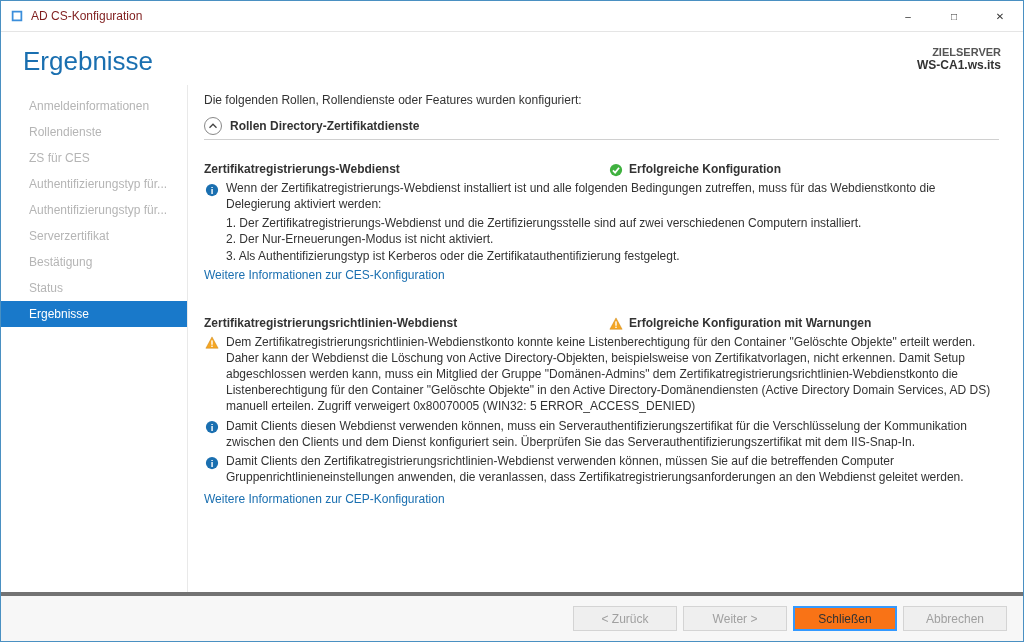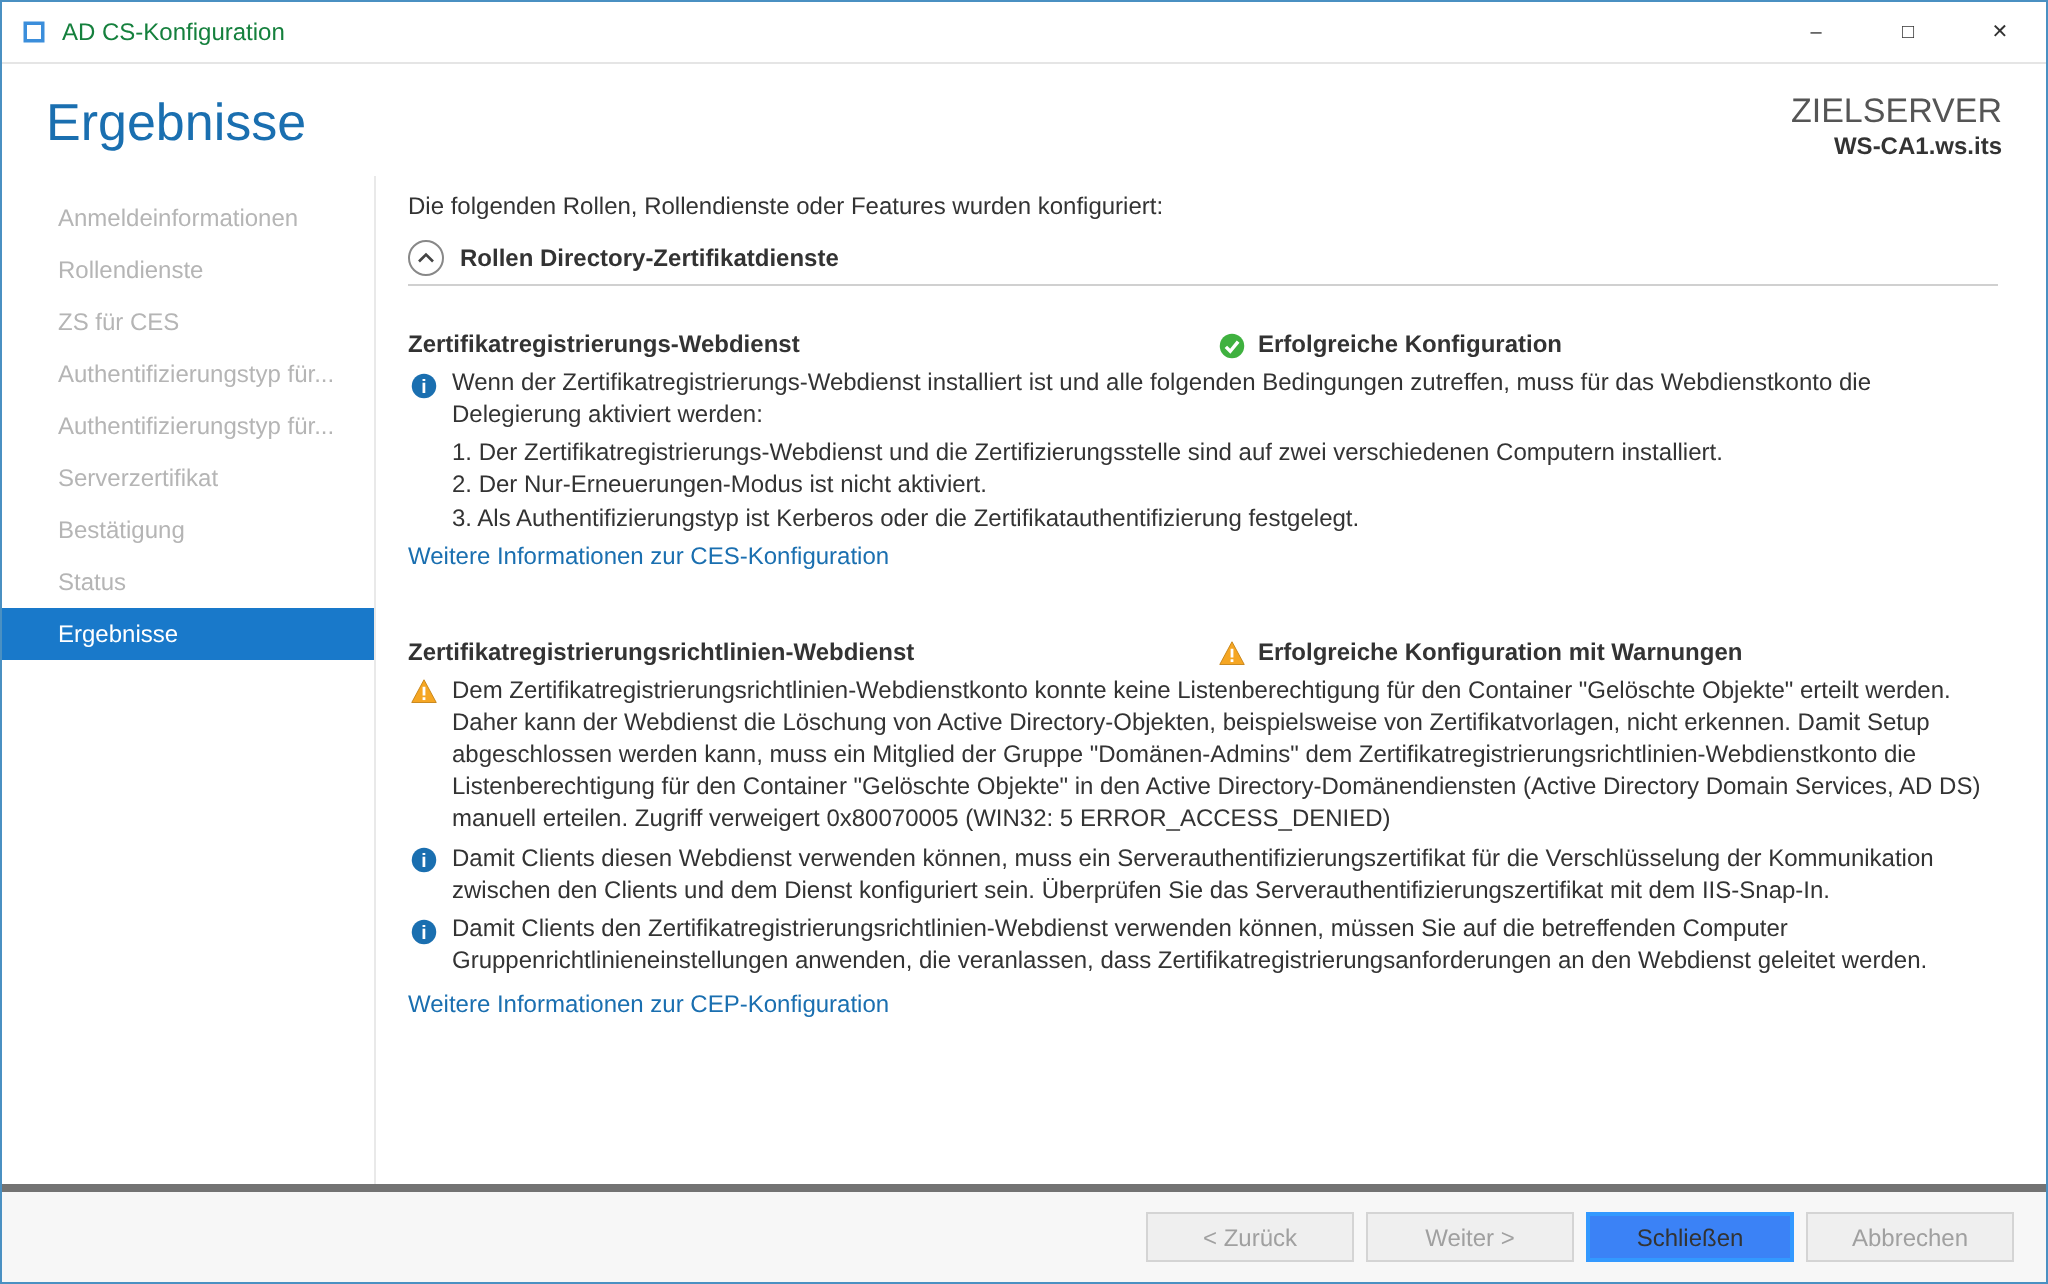--- a/index.html
+++ b/index.html
@@ -32,21 +32,21 @@
   .titlebar .app-icon {
     width: 16px;
     height: 16px;
     margin: 0 6px 0 8px;
     display: inline-flex;
     align-items: center;
     justify-content: center;
   }
   .titlebar .title {
     font-size: 12px;
-    color: #15803d;
+    color: #7f1d1d;
   }
   .win-controls {
     margin-left: auto;
     display: flex;
   }
   .win-btn {
     width: 46px;
     height: 30px;
     display: flex;
     align-items: center;
@@ -64,22 +64,22 @@
   .page-title {
     font-size: 26px;
     font-weight: 300;
     color: #1a6fb0;
   }
   .target-block {
     margin-left: auto;
     text-align: right;
   }
   .target-label {
-    font-size: 17px;
-    font-weight: 400;
+    font-size: 11px;
+    font-weight: 700;
     color: #555;
   }
   .target-name {
     font-size: 12px;
     font-weight: 600;
     color: #333;
   }
 
   .body-row {
     flex: 1 1 auto;
@@ -206,21 +206,21 @@
     display: flex;
     justify-content: flex-end;
     gap: 6px;
     background: #f7f7f7;
   }
   .btn {
     min-width: 82px;
     height: 23px;
     font-size: 12px;
     border: 1px solid #adadad;
-    background: #3b82f6;
+    background: #f97316;
     display: inline-flex;
     align-items: center;
     justify-content: center;
     padding: 0 10px;
     color: #333;
   }
   .btn.disabled {
     color: #a0a0a0;
     border-color: #d4d4d4;
     background: #efefef;

